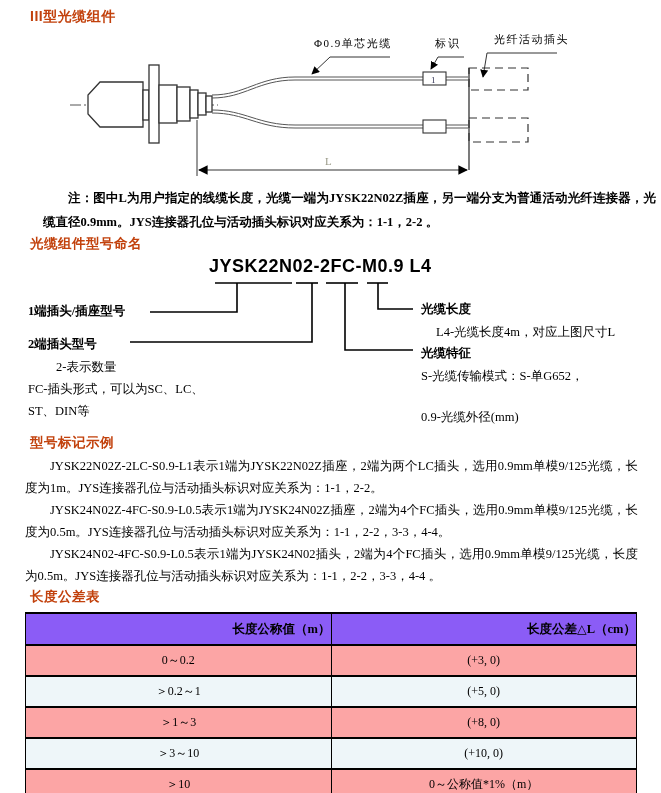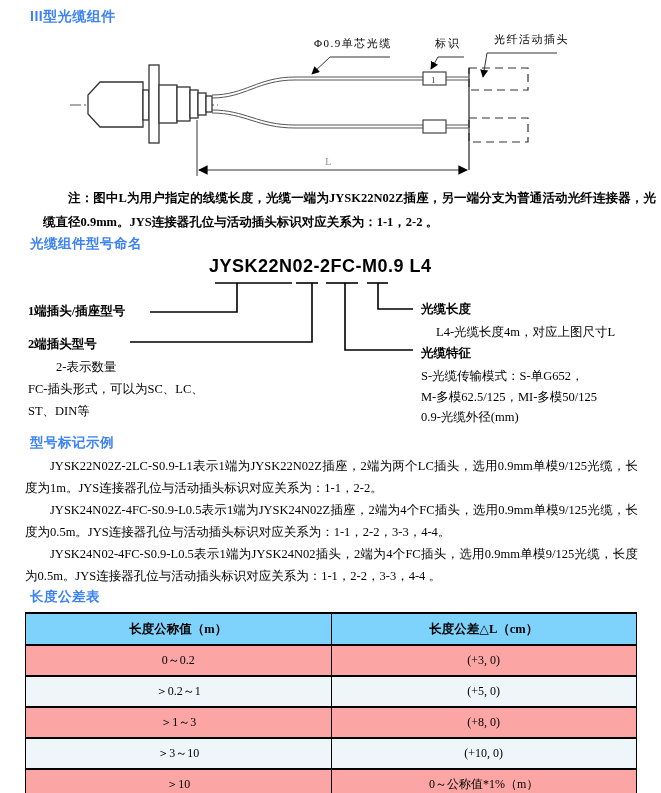--- a/index.html
+++ b/index.html
@@ -1,21 +1,21 @@
 <!DOCTYPE html>
 <html><head>
 <meta charset="utf-8">
 <style>
   html,body{margin:0;padding:0;background:#fff;}
   .doc{
     position:relative;width:661px;height:793px;background:#ffffff;overflow:hidden;
     font-family:"Liberation Serif","DejaVu Serif",serif;color:#000;
   }
   .heading{
-    position:absolute;left:30px;color:#3b82f6;font-weight:bold;font-size:13.5px;
+    position:absolute;left:30px;color:#c2410c;font-weight:bold;font-size:13.5px;
     font-family:"Liberation Sans","DejaVu Sans",sans-serif;letter-spacing:.5px;
   }
   .note{
     position:absolute;left:43px;top:186px;width:613px;font-size:12.5px;font-weight:bold;
     line-height:24px;text-indent:2em;text-align:justify;
   }
   .model{
     position:absolute;left:209px;top:256px;font-family:"Liberation Sans","DejaVu Sans",sans-serif;
     font-weight:bold;font-size:18px;letter-spacing:.5px;
   }
@@ -30,21 +30,21 @@
   table.tol{
     width:612px;border-collapse:collapse;table-layout:fixed;
     font-size:12px;
   }
   table.tol th,table.tol td{
     text-align:center;vertical-align:middle;
     border-top:2px solid #000;border-bottom:2px solid #000;
     border-left:1.5px solid #000;border-right:1.5px solid #000;
     padding:0;
   }
-  table.tol th{height:30px;background:#7dd3fc;font-size:12.5px;}
+  table.tol th{height:30px;background:#8b5cf6;font-size:12.5px;text-align:right;}
   table.tol td{height:29px;}
   table.tol tr.row-a td{background:#fca5a5;}
   table.tol tr.row-b td{background:#eef6f9;}
   svg text{font-family:"Liberation Serif","DejaVu Serif",serif;}
   .absvg{position:absolute;left:0;}
 </style>
 </head>
 <body>
 
 <div class="doc">
@@ -123,21 +123,20 @@
   <div class="nlabel b" style="left:28px;top:303px;">1端插头/插座型号</div>
   <div class="nlabel b" style="left:28px;top:336px;">2端插头型号</div>
   <div class="nlabel" style="left:28px;top:359px;margin-left:28px;">2-表示数量</div>
   <div class="nlabel" style="left:28px;top:381px;">FC-插头形式，可以为SC、LC、</div>
   <div class="nlabel" style="left:28px;top:403px;">ST、DIN等</div>
 
   <div class="nlabel b" style="left:421px;top:301px;">光缆长度</div>
   <div class="nlabel" style="left:421px;top:324px;margin-left:15px;">L4-光缆长度4m，对应上图尺寸L</div>
   <div class="nlabel b" style="left:421px;top:345px;text-align:center;">光缆特征</div>
   <div class="nlabel" style="left:421px;top:368px;">S-光缆传输模式：S-单G652，</div>
-  <div class="nlabel" style="left:421px;top:389px;">M-多模62.5/125，MI-多模50/125</div>
   <div class="nlabel" style="left:421px;top:409px;">0.9-光缆外径(mm)</div>
 
   <div class="heading" style="top:434px;">型号标记示例</div>
   <div class="examples">
     <p>JYSK22N02Z-2LC-S0.9-L1表示1端为JYSK22N02Z插座，2端为两个LC插头，选用0.9mm单模9/125光缆，长度为1m。JYS连接器孔位与活动插头标识对应关系为：1-1，2-2。</p>
     <p>JYSK24N02Z-4FC-S0.9-L0.5表示1端为JYSK24N02Z插座，2端为4个FC插头，选用0.9mm单模9/125光缆，长度为0.5m。JYS连接器孔位与活动插头标识对应关系为：1-1，2-2，3-3，4-4。</p>
     <p>JYSK24N02-4FC-S0.9-L0.5表示1端为JYSK24N02插头，2端为4个FC插头，选用0.9mm单模9/125光缆，长度为0.5m。JYS连接器孔位与活动插头标识对应关系为：1-1，2-2，3-3，4-4 。</p>
   </div>
 
   <div class="heading" style="top:588px;">长度公差表</div>

